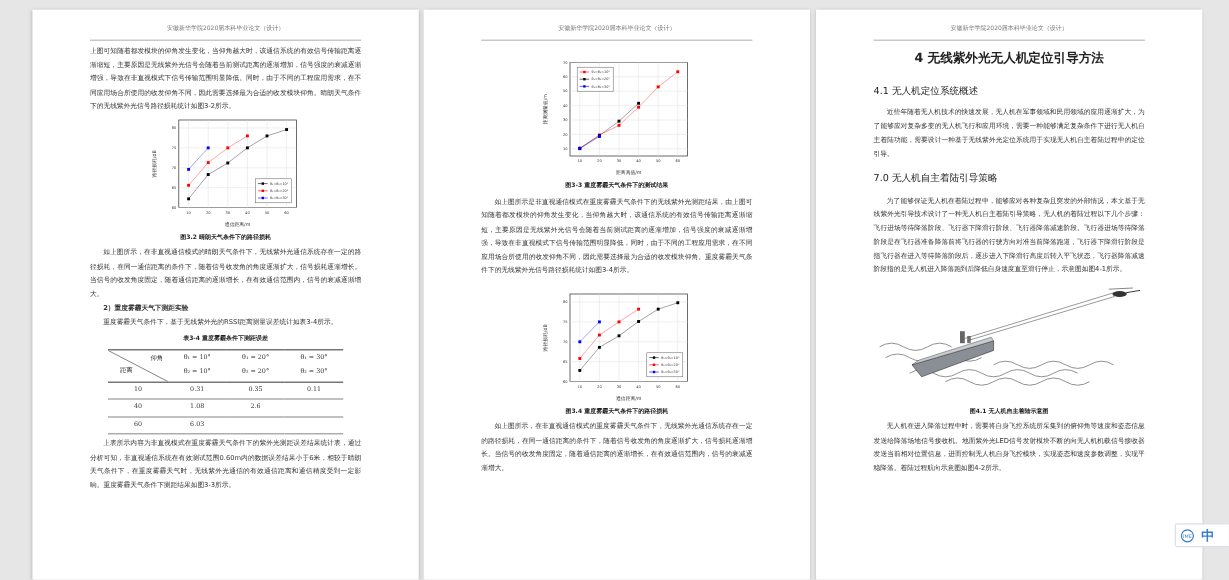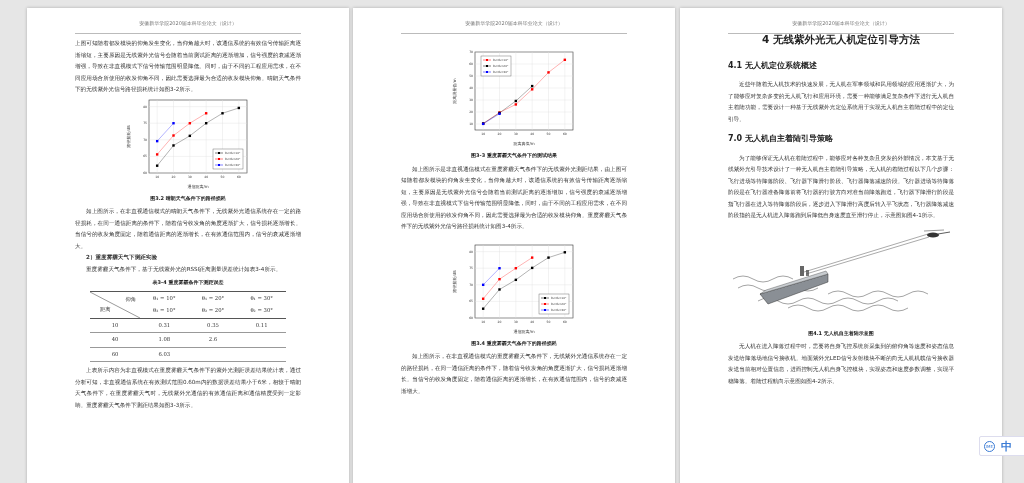--- a/index.html
+++ b/index.html
@@ -10,21 +10,21 @@
   #p3 { left:680px; width:322px; }
   .hdr { position:absolute; top:12px; left:0; right:0; text-align:center; font-size:5px; color:#777; }
   .hdrline { position:absolute; top:25px; left:48px; right:48px; border-top:1px solid #bbb; }
   .body { position:absolute; left:48px; right:48px; font-size:5.6px; line-height:11.5px; color:#333; text-align:justify; }
   .body p { margin:0; text-indent:11px; }
   .body p.ni { text-indent:0; }
   .cap { text-align:center; font-weight:bold; font-size:5px; margin:2px 0; color:#222; }
   .sub { font-weight:bold; text-indent:11px; }
   .chart { display:block; margin:0 auto; }
   .h1 { text-align:center; font-size:10.5px; font-weight:bold; margin:10px 0 14px; color:#222; }
-  .h2 { font-size:8px; font-weight:bold; margin:8px 0 8px; color:#222; }
+  .h2 { font-size:8px; font-weight:normal; margin:8px 0 8px; color:#222; }
   table.t { border-collapse:collapse; margin:2px auto 0; font-family:"DejaVu Serif", serif; font-size:5.3px; width:196px; }
   table.t td { text-align:center; padding:1px 2px; }
   table.t tr.top td { border-top:1px solid #555; }
   table.t tr.hb td { border-bottom:1px solid #555; }
   table.t tr.rb td { border-bottom:1px solid #999; }
   .diag { position:relative; height:26px; }
   .ime { position:absolute; left:979px; top:436px; width:50px; height:20px; background:#fff; border:1px solid #dde; border-radius:2px; display:flex; align-items:center; gap:6px; padding-left:4px; box-sizing:border-box; }
   .ime .ic { width:11px; height:11px; border:1.5px solid #3a7bd5; border-radius:50%; font-size:4px; color:#3a7bd5; display:flex; align-items:center; justify-content:center; box-sizing:border-box; }
   .ime .zh { color:#3a7bd5; font-weight:bold; font-size:11px; }
 </style>
@@ -257,21 +257,21 @@
         <text x="102" y="70" font-size="2.8" fill="#333">θ₁=θ₂=30°</text>
       </svg>
     <div class="cap">图3.4  重度雾霾天气条件下的路径损耗</div>
     <p>如上图所示，在非直视通信模式的重度雾霾天气条件下，无线紫外光通信系统存在一定的路径损耗，在同一通信距离的条件下，随着信号收发角的角度逐渐扩大，信号损耗逐渐增长。当信号的收发角度固定，随着通信距离的逐渐增长，在有效通信范围内，信号的衰减逐渐增大。</p>
   </div>
 </div>
 
 <div class="page" id="p3">
   <div class="hdr">安徽新华学院2020届本科毕业论文（设计）</div>
   <div class="hdrline"></div>
-  <div class="body" style="top:16px;">
+  <div class="body" style="top:26px;">
     <div class="h1">4 无线紫外光无人机定位引导方法</div>
     <div class="h2">4.1 无人机定位系统概述</div>
     <p>近些年随着无人机技术的快速发展，无人机在军事领域和民用领域的应用逐渐扩大，为了能够应对复杂多变的无人机飞行和应用环境，需要一种能够满足复杂条件下进行无人机自主着陆功能，需要设计一种基于无线紫外光定位系统用于实现无人机自主着陆过程中的定位引导。</p>
     <div class="h2">7.0 无人机自主着陆引导策略</div>
     <p>为了能够保证无人机在着陆过程中，能够应对各种复杂且突发的外部情况，本文基于无线紫外光引导技术设计了一种无人机自主着陆引导策略，无人机的着陆过程以下几个步骤：飞行进场等待降落阶段、飞行器下降滑行阶段、飞行器降落减速阶段。飞行器进场等待降落阶段是在飞行器准备降落前将飞行器的行驶方向对准当前降落跑道，飞行器下降滑行阶段是指飞行器在进入等待降落阶段后，逐步进入下降滑行高度后转入平飞状态，飞行器降落减速阶段指的是无人机进入降落跑到后降低自身速度直至滑行停止，示意图如图4-1所示。</p>
     <svg width="226" height="100" viewBox="0 0 226 100" style="display:block;margin:4px auto 0;">
       <path d="M5,53 q10,-6 20,0 t20,0 t20,0" fill="none" stroke="#666" stroke-width="0.6"></path>
       <path d="M10,62 q10,-6 20,0 t20,0 t20,0 t20,0" fill="none" stroke="#666" stroke-width="0.6"></path>
       <path d="M30,75 q10,-6 20,0 t20,0 t20,0 t20,0 t20,0 t20,0 t20,0" fill="none" stroke="#666" stroke-width="0.6"></path>
       <path d="M60,82 q10,-6 20,0 t20,0 t20,0 t20,0 t20,0 t20,0" fill="none" stroke="#666" stroke-width="0.6"></path>

